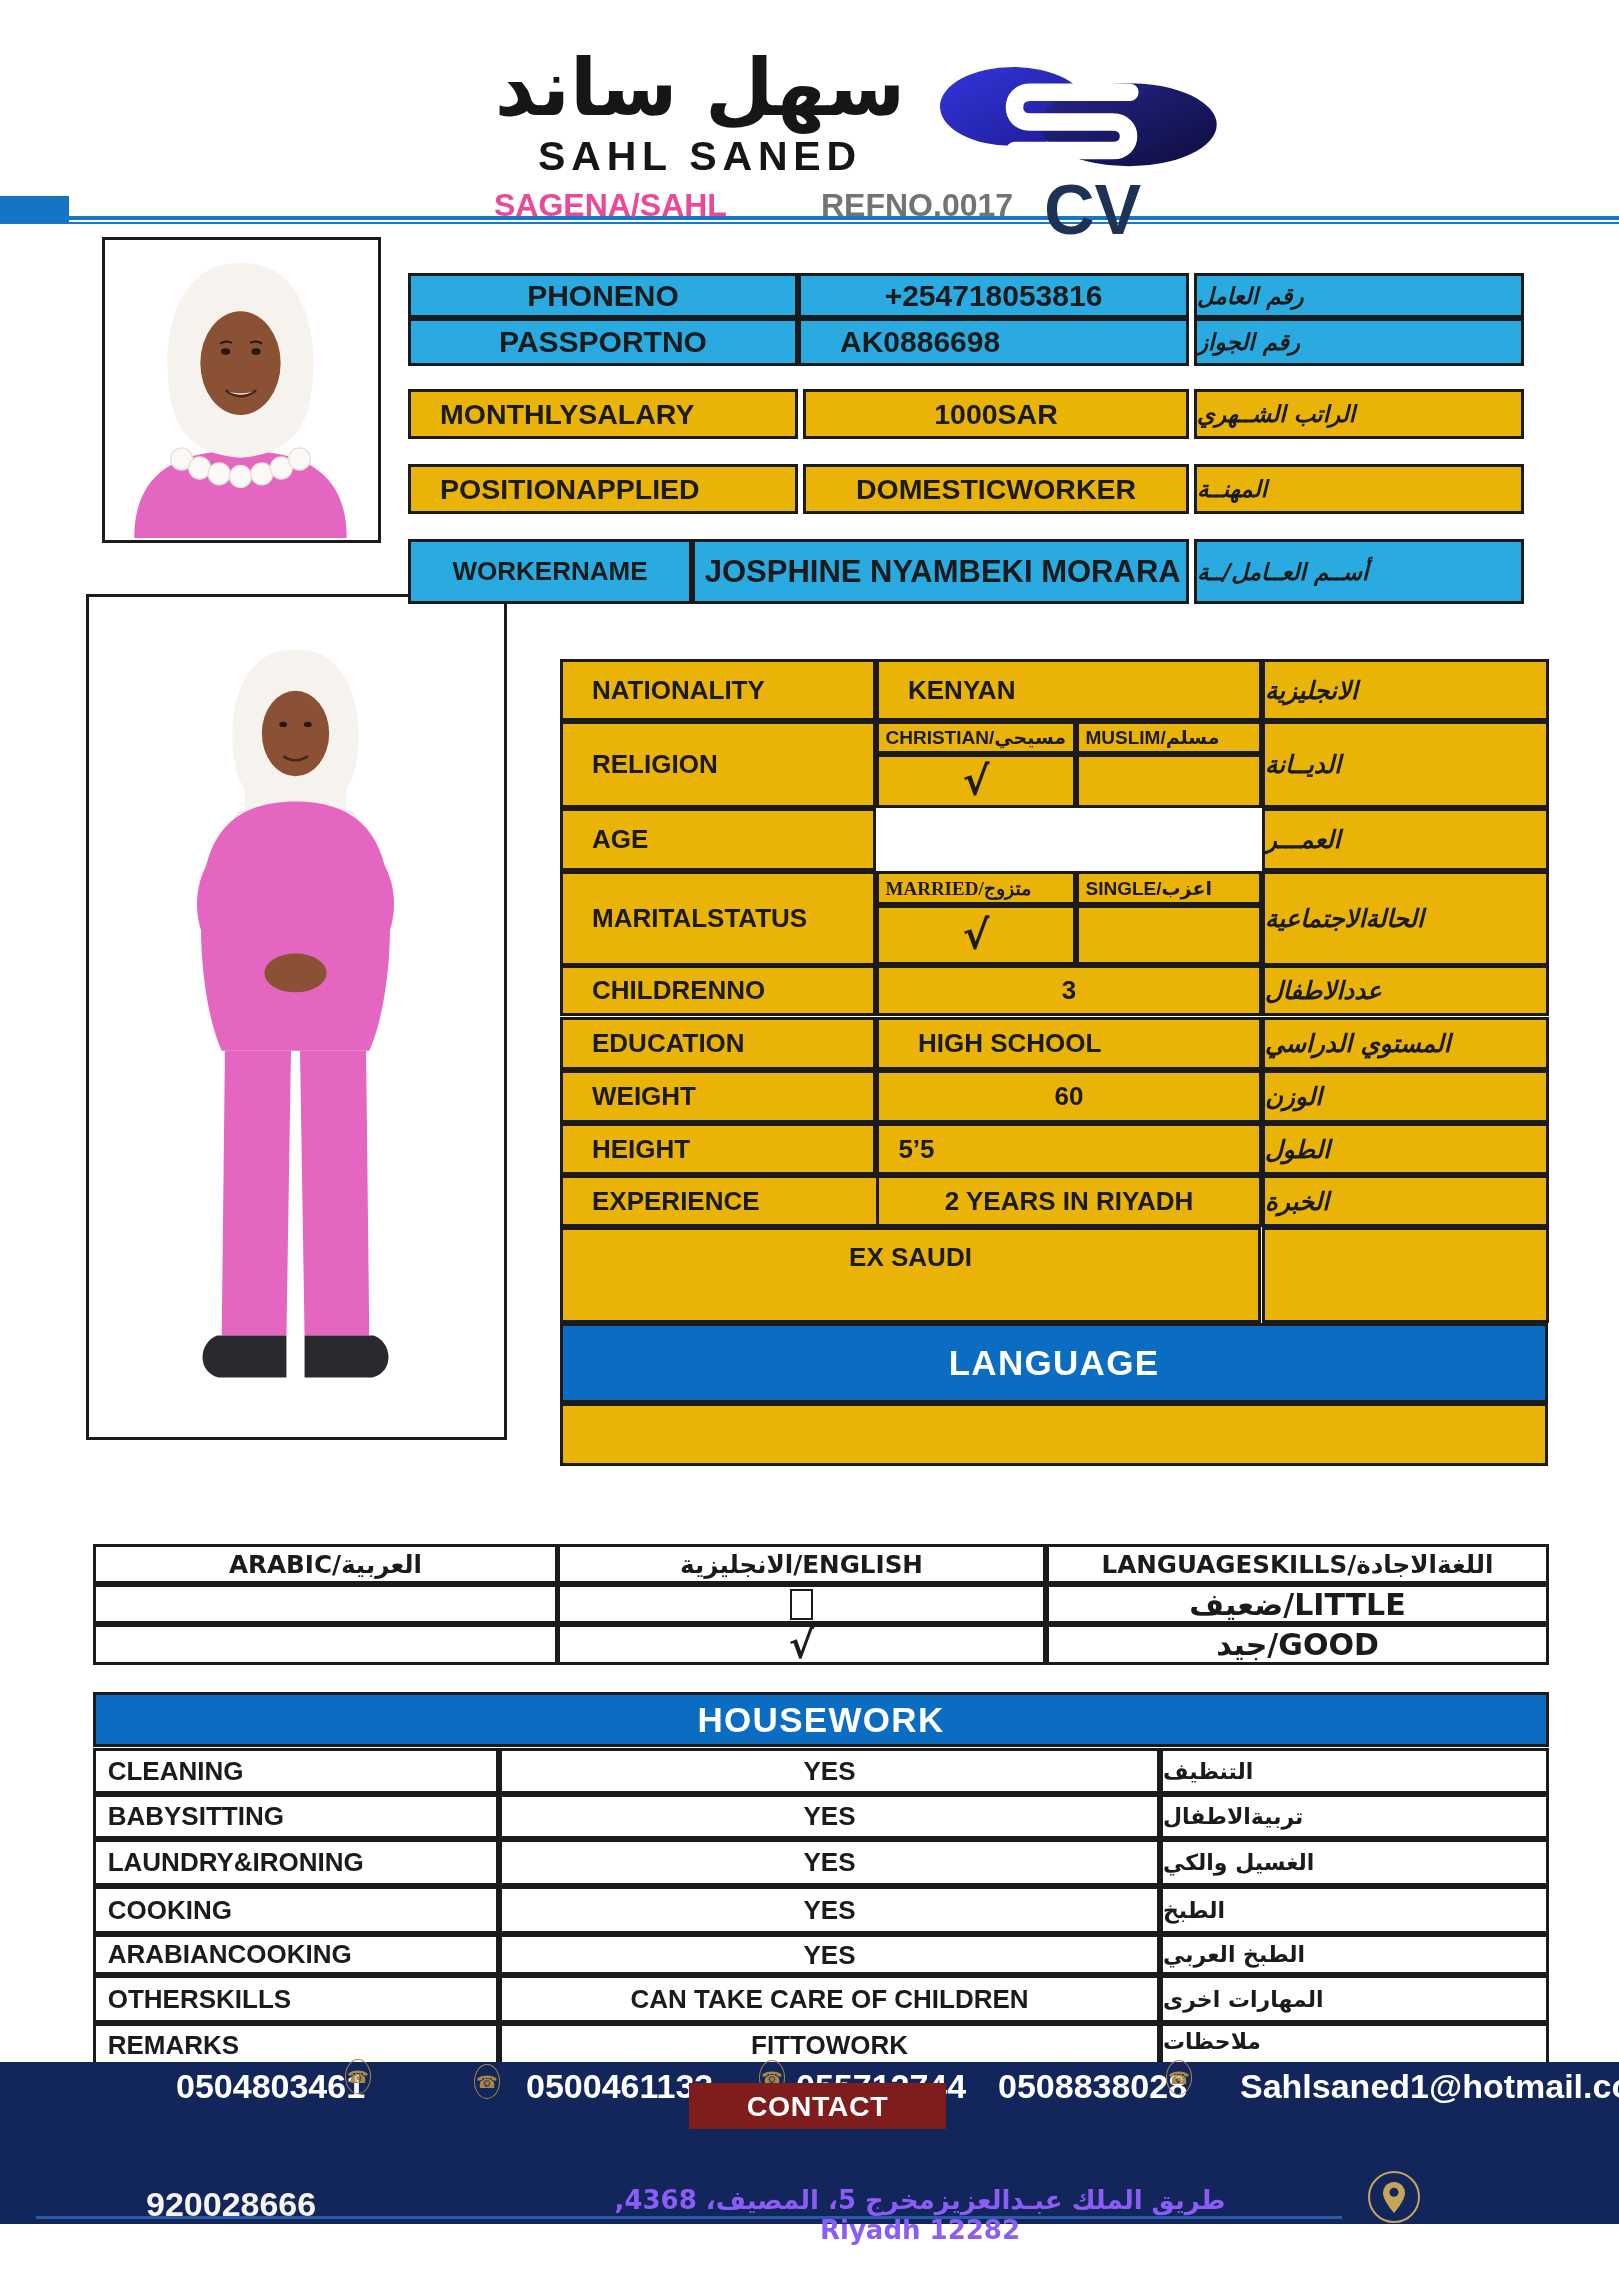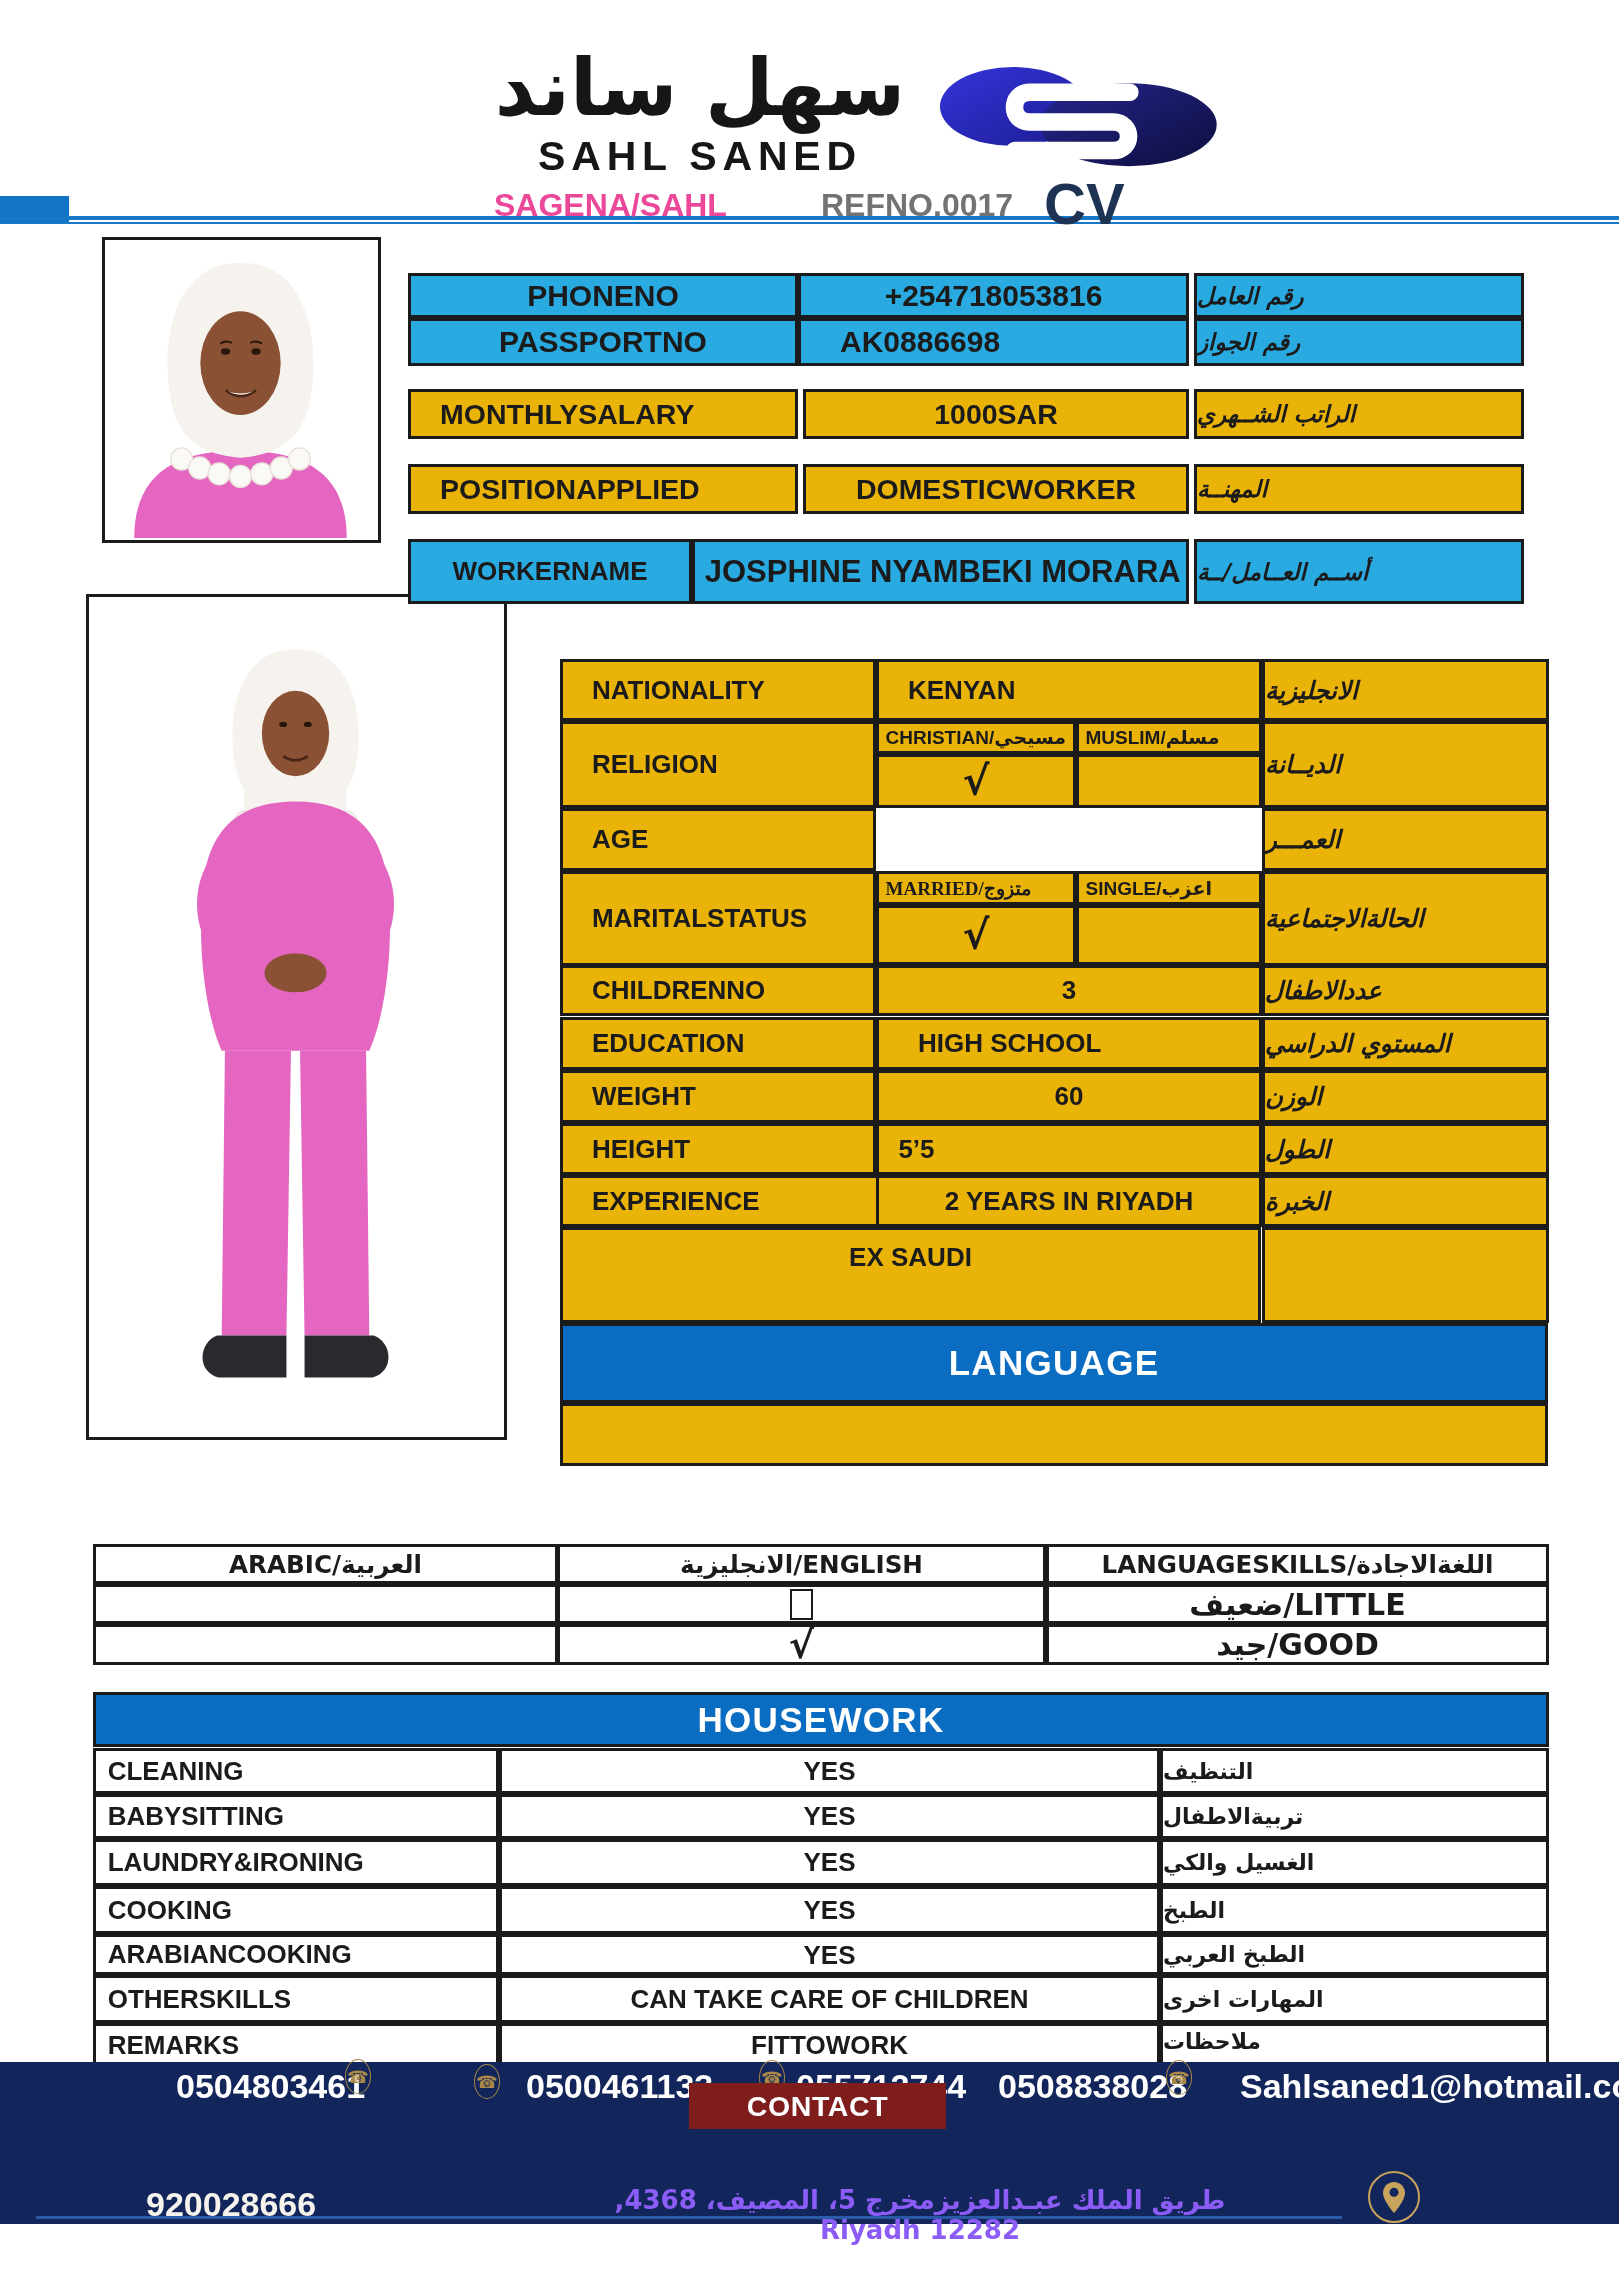--- a/index.html
+++ b/index.html
@@ -50,21 +50,21 @@
     <ellipse cx="294" cy="92" rx="136" ry="64" fill="url(#g2)"></ellipse>
     <path d="M 296 42 H 142 C 110 42 110 88 142 88 H 270 C 302 88 302 132 270 132 H 118" stroke="#ffffff" stroke-width="27" fill="none" stroke-linecap="round"></path>
   </svg>
 
   <div class="abs" style="left:0;top:196px;width:69px;height:26px;background:#1373C5;"></div>
   <div class="abs" style="left:0;top:216px;width:1619px;height:3.9px;background:#1778C8;"></div>
   <div class="abs" style="left:0;top:222px;width:1619px;height:1.9px;background:#1778C8;"></div>
 
   <div class="abs" style="left:494px;top:187px;font-size:32px;color:#ec4899;">SAGENA/SAHL</div>
   <div class="abs" style="left:774px;top:187px;font-size:32px;color:#737373;margin-left:47px;">REFNO.0017</div>
-  <div class="abs" style="left:1044px;top:170px;font-size:58px;color:#1E3354;z-index:3;">CV</div>
+  <div class="abs" style="left:1044px;top:170px;font-size:70px;color:#1E3354;z-index:3;">CV</div>
 
   <div class="abs" style="left:102px;top:237px;width:279px;height:306px;border:3.9px solid #1b1b1b;background:#fff;box-sizing:border-box;">
     <svg width="271" height="298" viewBox="0 0 418 460">
       <rect width="418" height="460" fill="#ffffff"></rect>
       <path d="M 45 460 C 45 360 110 325 209 325 C 308 325 373 360 373 460 Z" fill="#E566C1"></path>
       <path d="M 209 35 C 118 35 92 128 97 208 C 100 278 122 330 209 336 C 296 330 318 278 321 208 C 326 128 300 35 209 35 Z" fill="#F6F3EF"></path>
       <ellipse cx="209" cy="190" rx="62" ry="80" fill="#8A5134"></ellipse>
       <ellipse cx="186" cy="172" rx="7" ry="5" fill="#26160c"></ellipse>
       <ellipse cx="233" cy="172" rx="7" ry="5" fill="#26160c"></ellipse>
       <path d="M 178 160 Q 186 154 196 159" stroke="#26160c" stroke-width="3" fill="none"></path>

